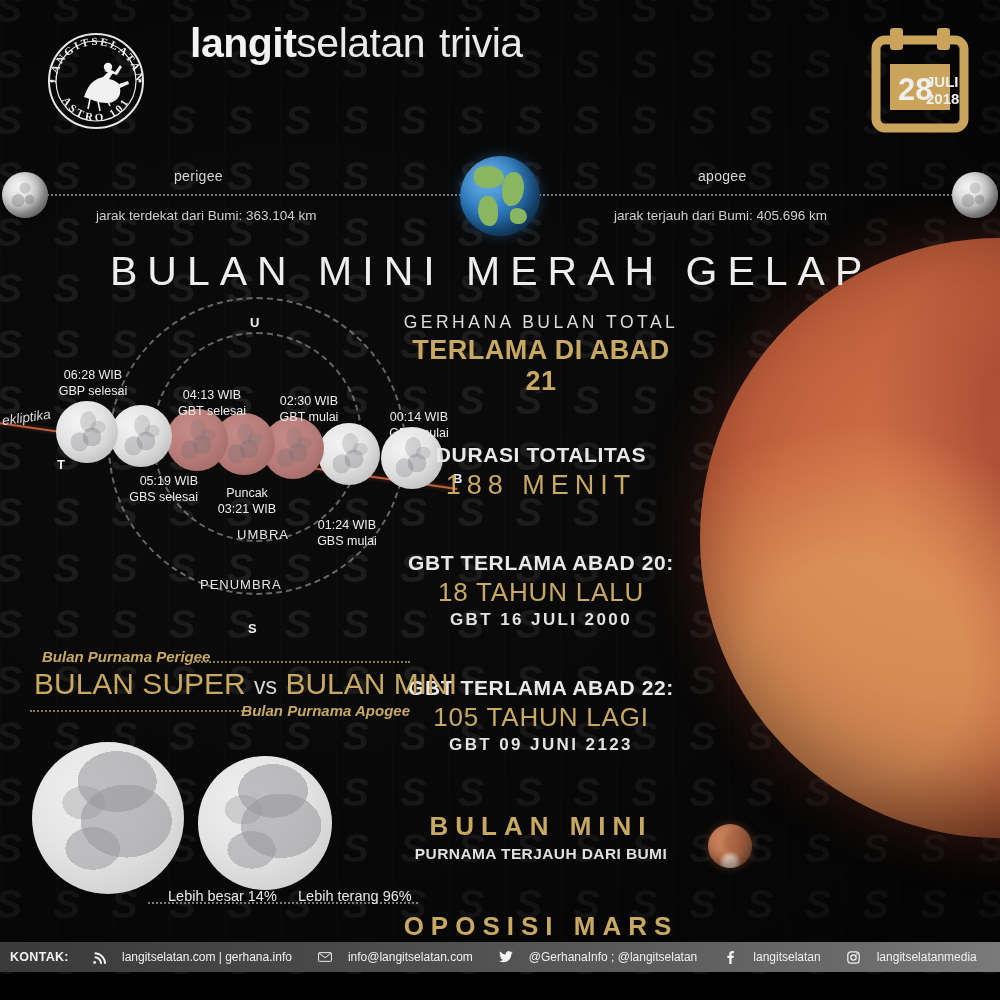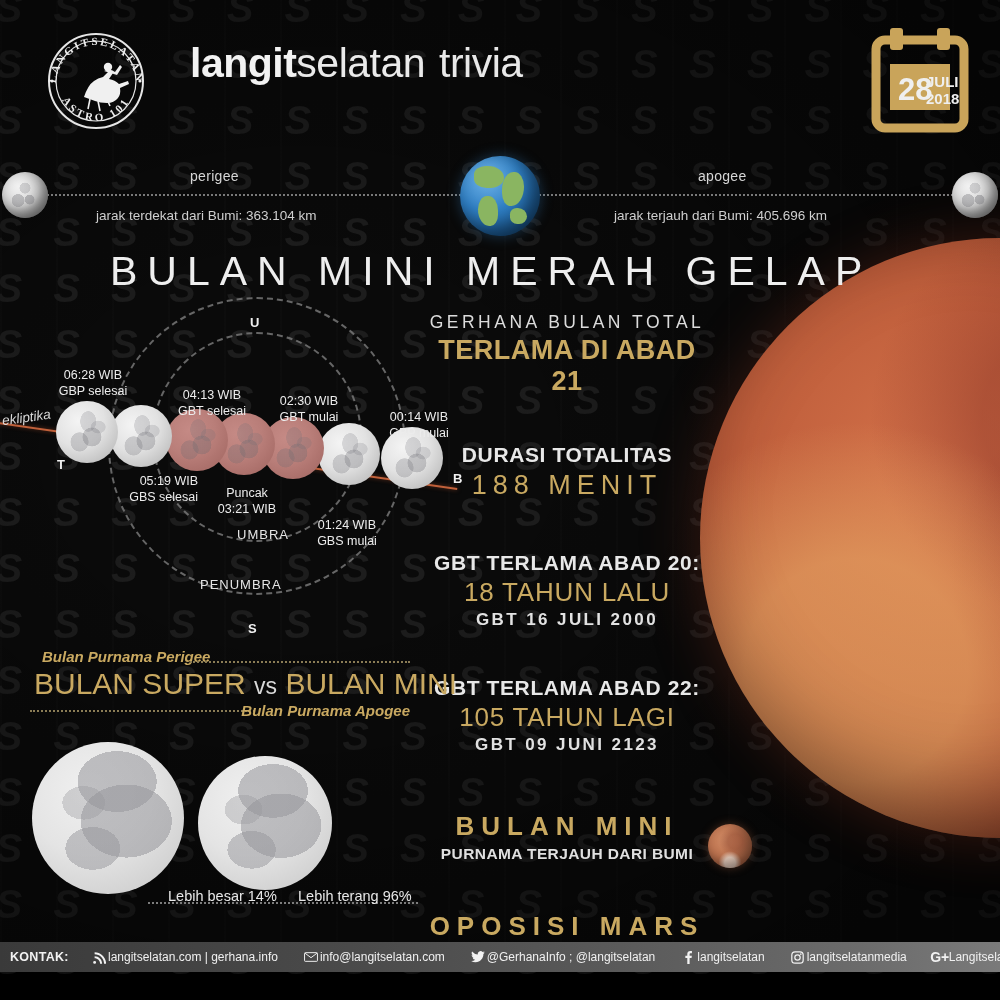--- a/index.html
+++ b/index.html
@@ -50,21 +50,21 @@
   }
 
   .layer{position:absolute;z-index:5;}
 
   
   #header{top:0;left:0;width:1000px;height:150px;}
   #logo-seal{
     position:absolute;left:32px;top:25px;width:128px;height:110px;
   }
   #brand-title{
-    position:absolute;left:190px;top:40px;
+    position:absolute;left:190px;top:20px;
     font-size:41px;letter-spacing:-0.5px;white-space:nowrap;
   }
   #brand-title .b-bold{color:#f2f2f2;font-weight:bold;}
   #brand-title .b-light{color:#eaeaea;font-weight:300;}
   #brand-title .b-triv{color:#e8e8e8;font-weight:400;margin-left:14px;}
   #calendar-icon{position:absolute;right:28px;top:26px;width:104px;height:110px;}
 
   
   #pa-band{top:152px;left:0;width:1000px;height:100px;}
   #pa-line{
@@ -141,21 +141,21 @@
     position:absolute;color:#e4e4e4;font-size:12.5px;line-height:15px;white-space:nowrap;
   }
   .dcard{position:absolute;color:#ececec;font-size:12.5px;line-height:16px;}
   #lbl-ekliptika{
     position:absolute;left:2px;top:105px;color:#dcdcdc;font-size:13.5px;font-style:italic;
     transform:rotate(-8deg);
   }
   .cardinal{position:absolute;color:#f0f0f0;font-size:13px;font-weight:bold;}
 
   
-  #info-col{top:312px;left:422px;width:290px;text-align:center;}
+  #info-col{top:312px;left:396px;width:290px;text-align:center;}
   .i-sub{color:#dcdcdc;font-size:17.5px;letter-spacing:3.5px;font-weight:400;}
   .i-gold-big{color:#c9a961;font-size:27px;font-weight:bold;letter-spacing:.5px;margin-top:2px;}
   .i-white-mid{color:#e8e8e8;font-size:21px;font-weight:bold;letter-spacing:.6px;}
   .i-gold-num{color:#c9a961;font-size:27px;font-weight:400;letter-spacing:6px;margin-top:3px;}
   .i-gold-lg{color:#c9a961;font-size:26px;font-weight:400;letter-spacing:.8px;margin-top:2px;}
   .i-white-sm{color:#e2e2e2;font-size:17px;font-weight:bold;letter-spacing:2.4px;margin-top:2px;}
   .blk{margin-bottom:0;}
   #blk-durasi{margin-top:46px;}
   #blk-abad20{margin-top:50px;}
   #blk-abad22{margin-top:46px;}
@@ -222,21 +222,21 @@
   
   #footer{
     bottom:28px;left:0;width:1000px;height:30px;z-index:9;
     background:linear-gradient(90deg,#3a3a3a 0%,#4a4a4a 35%,#5a5a5a 62%,#6b6b6b 86%,#7a7a7a 100%);
     display:flex;align-items:center;
   }
   #footer-kontak{
     position:absolute;left:10px;top:0;height:30px;display:flex;align-items:center;
     color:#f2f2f2;font-size:12.5px;font-weight:bold;letter-spacing:.3px;
   }
-  .f-item{display:flex;align-items:center;gap:2px;color:#f0f0f0;font-size:12px;white-space:nowrap;}
+  .f-item{display:flex;align-items:center;gap:16px;color:#f0f0f0;font-size:12px;white-space:nowrap;}
   .f-item .fi-ic{display:inline-flex;align-items:center;justify-content:center;width:14px;height:14px;}
   #footer-items{position:absolute;left:92px;top:0;height:30px;display:flex;align-items:center;gap:26px;}
   #footer-bar-bottom{position:absolute;left:0;bottom:0;width:1000px;height:28px;background:#000;}
 </style>
 </head>
 <body>
 
 <div id="page">
 
   <div id="bg-pattern"></div>
@@ -640,21 +640,21 @@
     <div class="pa-moon" id="pa-moon-left"></div>
     <div class="pa-moon" id="pa-moon-right"></div>
 
     <div id="earth">
       <div class="land" style="left:14px;top:10px;width:30px;height:22px;"></div>
       <div class="land" style="left:42px;top:16px;width:22px;height:34px;border-radius:55% 45% 60% 40%;"></div>
       <div class="land" style="left:18px;top:40px;width:20px;height:30px;border-radius:48% 52% 40% 60%;"></div>
       <div class="land" style="left:50px;top:52px;width:17px;height:16px;"></div>
     </div>
 
-    <div class="pa-label" style="left:190px;top:16px;">perigee</div>
+    <div class="pa-label" style="left:174px;top:16px;">perigee</div>
     <div class="pa-sub" style="left:96px;top:56px;">jarak terdekat dari Bumi: 363.104 km</div>
 
     <div class="pa-label" style="left:698px;top:16px;">apogee</div>
     <div class="pa-sub" style="left:614px;top:56px;">jarak terjauh dari Bumi: 405.696 km</div>
   </div>
 
   <div class="layer" id="main-title">BULAN MINI MERAH GELAP</div>
 
   <div class="layer" id="eclipse-diagram">
 

